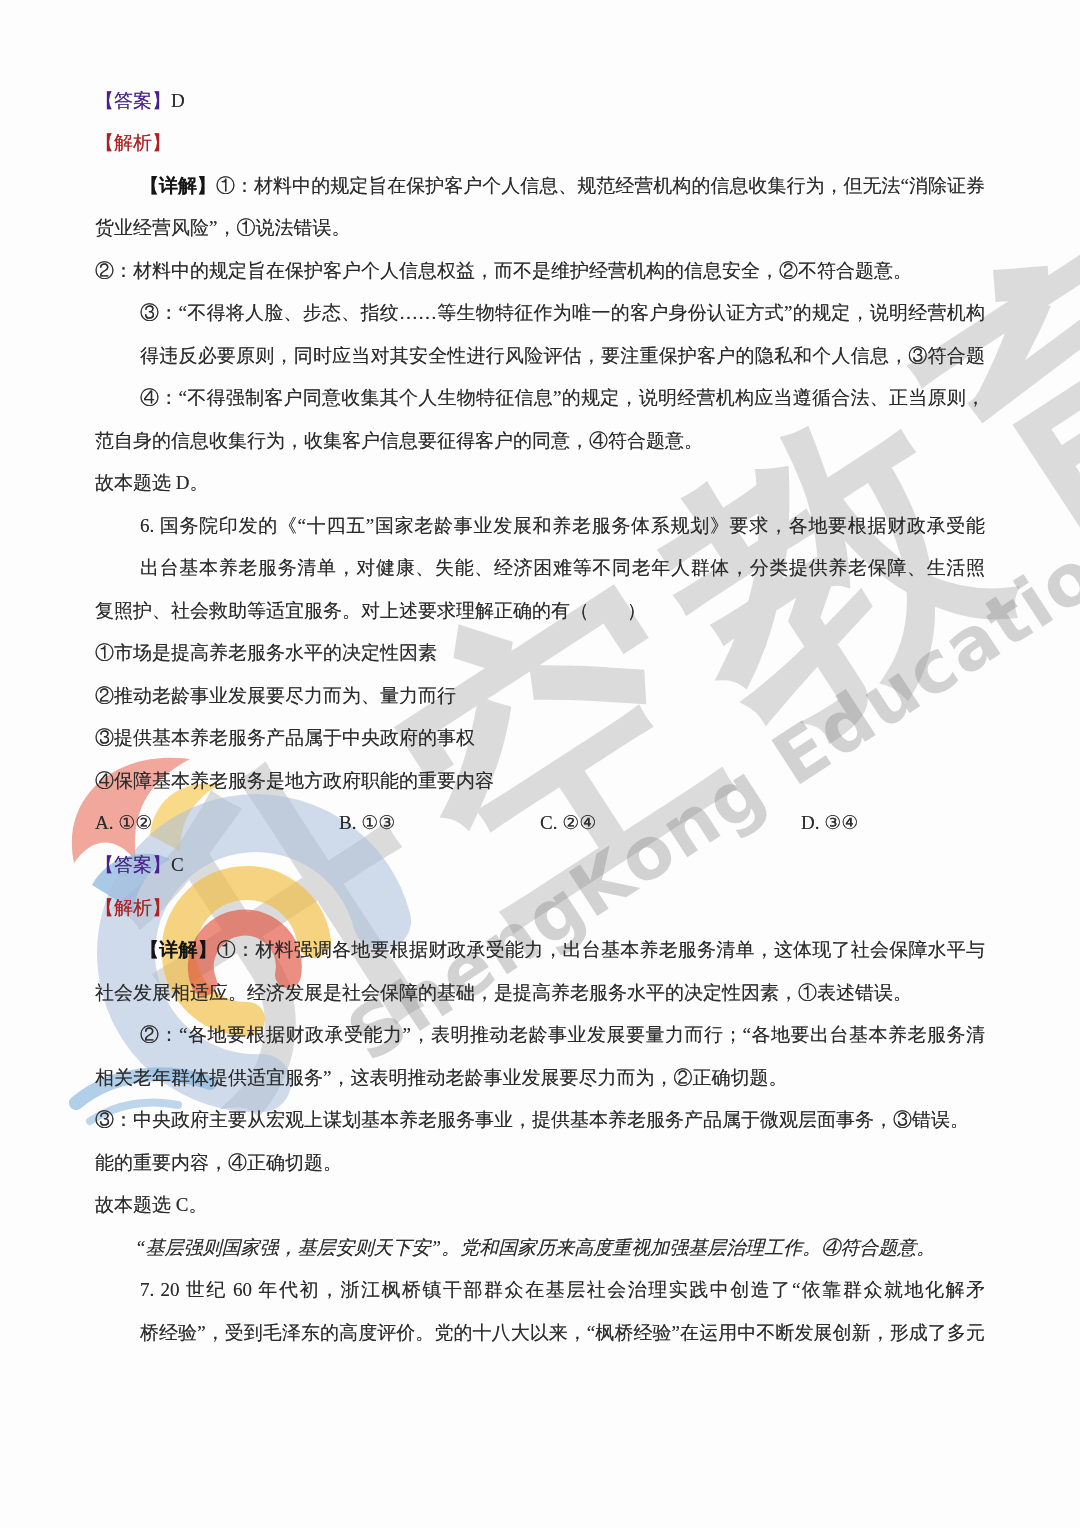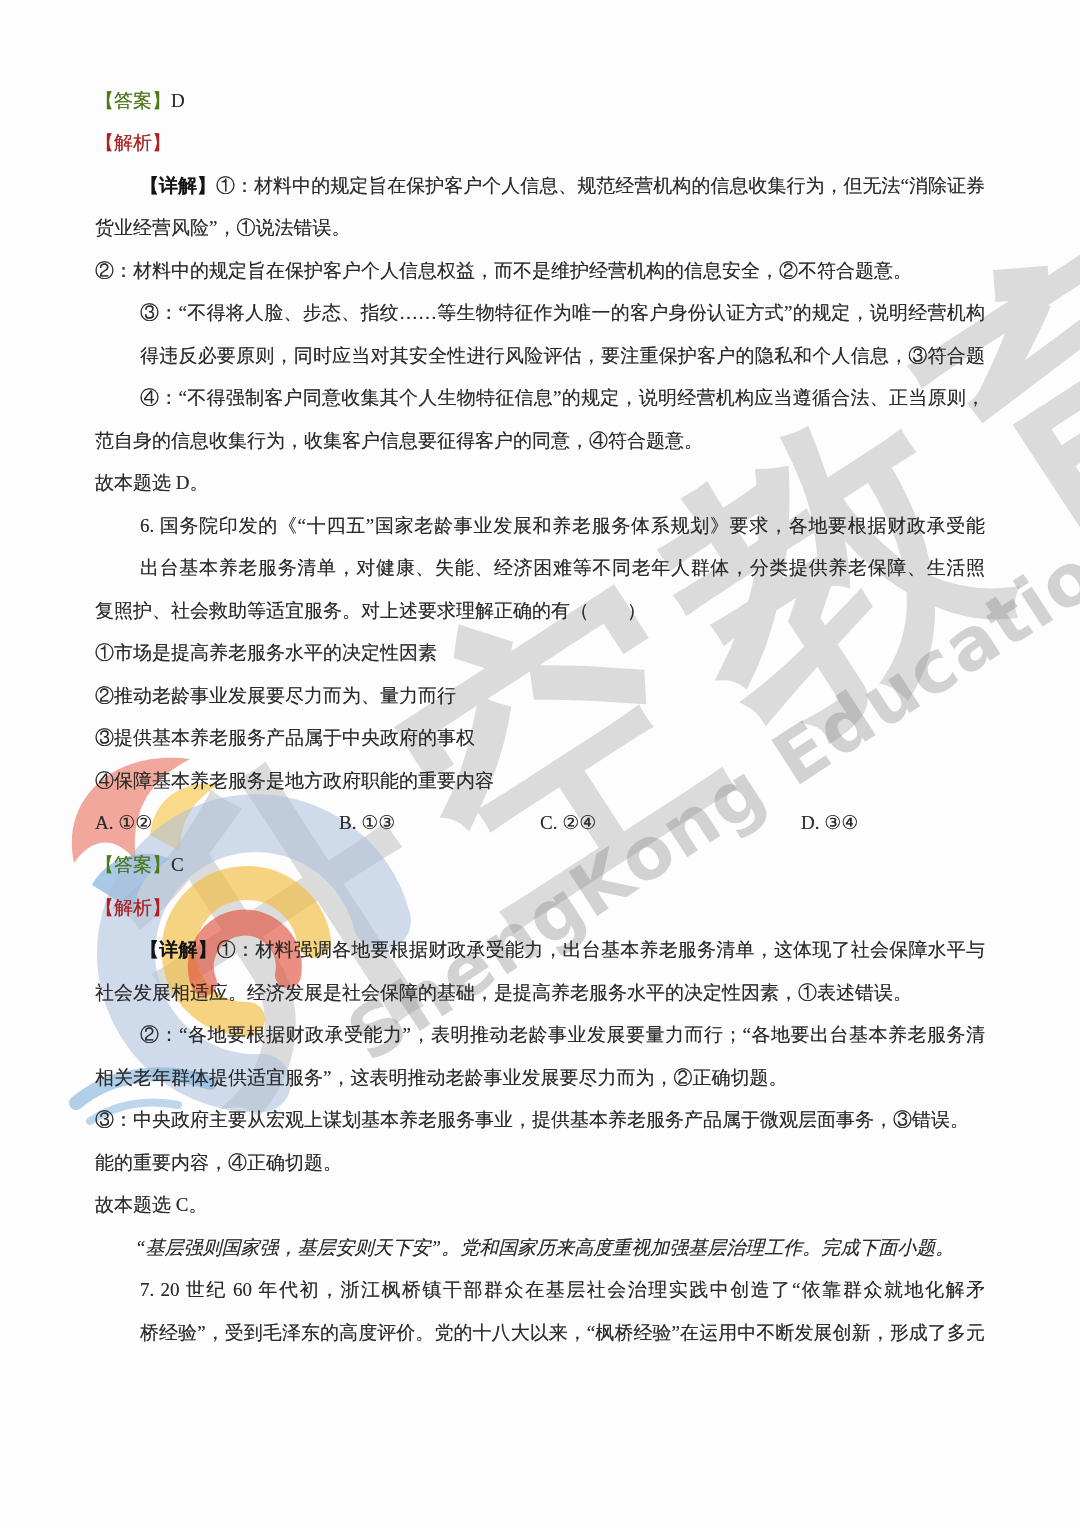--- a/index.html
+++ b/index.html
@@ -59,21 +59,21 @@
     text-align:justify;
     text-align-last:justify;
     margin-left:45px;
   }
   .line.kai{
     font-style:italic;
   }
   .line.indent{
     text-indent:40px;
   }
-  .prefix.answer{color:#4d7c0f;}
+  .prefix.answer{color:#4c1d95;}
   .prefix.analysis{color:#b91c1c;}
   .prefix.detail{font-weight:bold;color:#141414;}
   .line.options{position:relative;}
   .opt{position:absolute;top:0;white-space:nowrap;}
   .opt0{left:0;}
   .opt1{left:225px;margin-left:19px;}
   .opt2{left:445px;}
   .opt3{left:706px;}
 </style>
 </head>
@@ -127,18 +127,18 @@
       </div>
       <div class="line"><span class="prefix answer">【答案】</span><span>C</span></div>
       <div class="line"><span class="prefix analysis">【解析】</span></div>
       <div class="line fill"><span class="prefix detail">【详解】</span><span>①：材料强调各地要根据财政承受能力，出台基本养老服务清单，这体现了社会保障水平与经济</span></div>
       <div class="line"><span>社会发展相适应。经济发展是社会保障的基础，是提高养老服务水平的决定性因素，①表述错误。</span></div>
       <div class="line fill"><span>②：“各地要根据财政承受能力”，表明推动老龄事业发展要量力而行；“各地要出台基本养老服务清单，对</span></div>
       <div class="line"><span>相关老年群体提供适宜服务”，这表明推动老龄事业发展要尽力而为，②正确切题。</span></div>
       <div class="line"><span>③：中央政府主要从宏观上谋划基本养老服务事业，提供基本养老服务产品属于微观层面事务，③错误。</span></div>
       <div class="line"><span>能的重要内容，④正确切题。</span></div>
       <div class="line"><span>故本题选 C。</span></div>
-      <div class="line kai indent"><span>“基层强则国家强，基层安则天下安”。党和国家历来高度重视加强基层治理工作。完成下面小题。</span></div>
+      <div class="line kai indent"><span>“基层强则国家强，基层安则天下安”。党和国家历来高度重视加强基层治理工作。④符合题意。</span></div>
       <div class="line fill"><span>7. 20 世纪 60 年代初，浙江枫桥镇干部群众在基层社会治理实践中创造了“依靠群众就地化解矛盾”的“枫</span></div>
       <div class="line fill"><span>桥经验”，受到毛泽东的高度评价。党的十八大以来，“枫桥经验”在运用中不断发展创新，形成了多元</span></div>
     </div>
 
 </div>
 
 </body></html>

